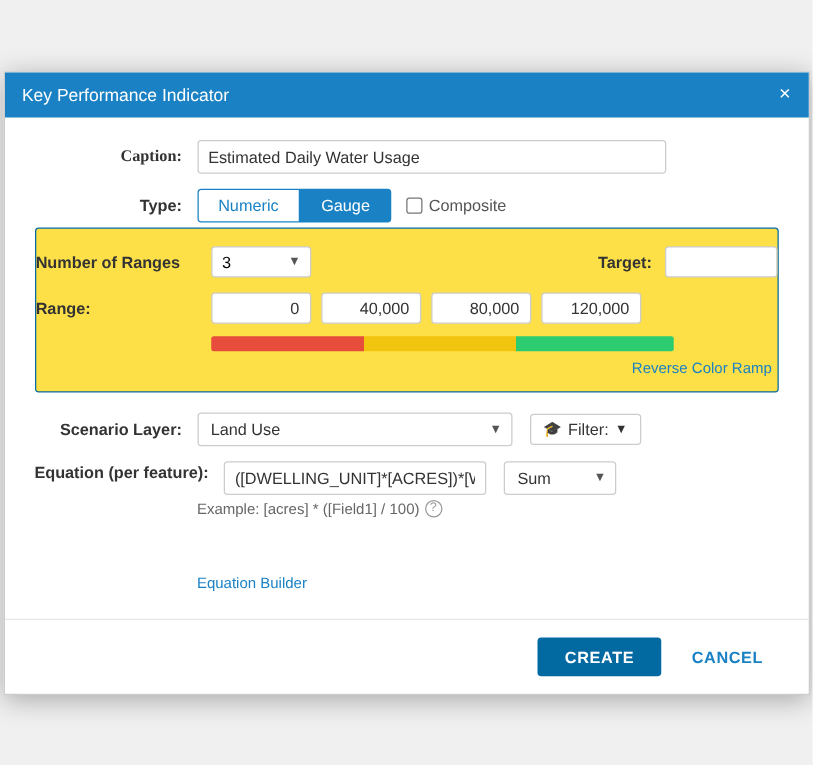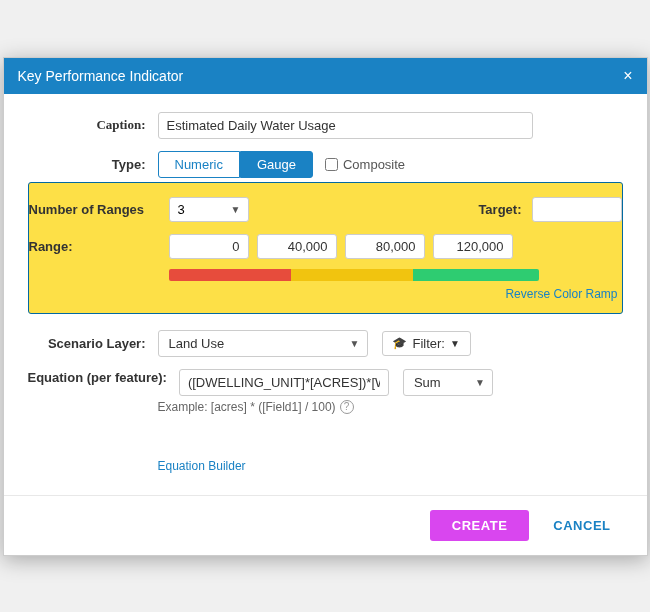--- a/index.html
+++ b/index.html
@@ -208,21 +208,21 @@
       align-items: center;
     }
     .scenario-select {
       appearance: none;
       border: 1px solid #ccc;
       background: #fff;
       padding: 5px 30px 5px 10px;
       font-size: 13px;
       border-radius: 3px;
       cursor: pointer;
-      width: 210px;
+      width: 252px;
       color: #333;
     }
     .filter-btn {
       display: flex;
       align-items: center;
       margin-left: 14px;
       border: 1px solid #ccc;
       border-radius: 3px;
       padding: 4px 10px;
       background: #fff;
@@ -302,21 +302,21 @@
     }
     .dialog-footer {
       display: flex;
       justify-content: flex-end;
       padding: 14px 20px 14px;
       gap: 8px;
       border-top: 1px solid #e8e8e8;
       margin-top: 10px;
     }
     .btn-create {
-      background: #d946ef;
+      background: #0369a1;
       color: #fff;
       border: none;
       padding: 8px 22px;
       font-size: 13px;
       font-weight: bold;
       border-radius: 3px;
       cursor: pointer;
       letter-spacing: 0.5px;
     }
     .btn-cancel {

